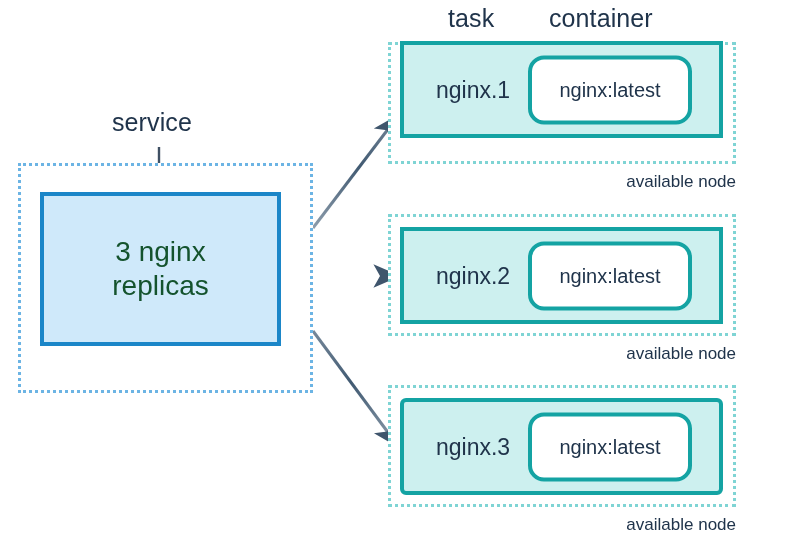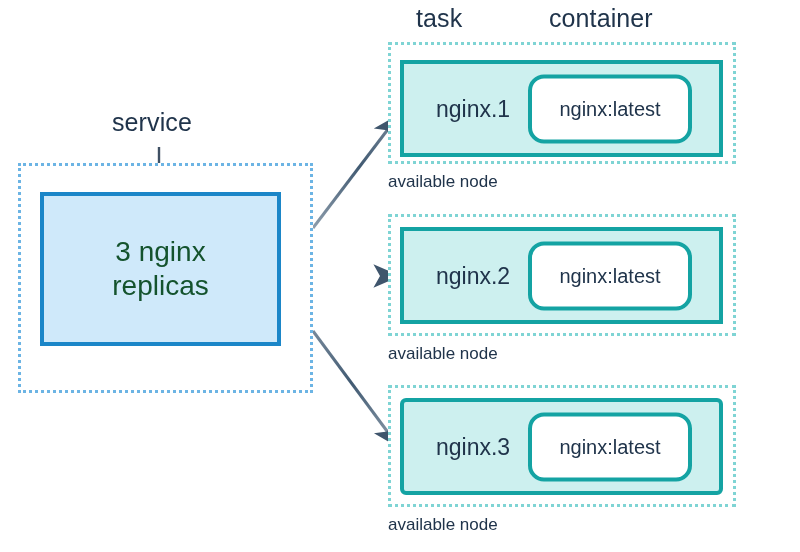--- a/index.html
+++ b/index.html
@@ -40,21 +40,21 @@
     white-space: nowrap;
     letter-spacing: 0.1px;
   }
 
   .caption {
     position: absolute;
     color: #20344b;
     font-size: 17px;
     line-height: 1;
     white-space: nowrap;
-    text-align: left;
+    text-align: right;
   }
 
   
   .manager-zone {
     position: absolute;
     left: 18px;
     top: 163px;
     width: 295px;
     height: 230px;
     border: 3px dotted #6cb4e4;
@@ -105,21 +105,21 @@
 
   .task-box {
     position: absolute;
     left: 400px;
     width: 323px;
     height: 97px;
     box-sizing: border-box;
     border: 4px solid #14a3a3;
     background: #cdf0ef;
   }
-  .task-box.n1 { top: 60px; }
+  .task-box.n1 { top: 41px; }
   .task-box.n2 { top: 227px; text-align: right; }
   .task-box.n3 { top: 398px; border-radius: 6px; }
 
   .task-name {
     position: absolute;
     left: 32px;
     top: 50%;
     transform: translateY(-50%);
     color: #20344b;
     font-size: 23px;
@@ -153,21 +153,21 @@
   .node-caption {
     left: 388px;
     width: 348px;
   }
   .node-caption.n1 { top: 173px; }
   .node-caption.n2 { top: 345px; }
   .node-caption.n3 { top: 516px; }
 
   
   .callout.service   { left: 112px; top: 110px; }
-  .callout.task      { left: 416px; top: 6px;  }
+  .callout.task      { left: 448px; top: 6px;  }
   .callout.container { left: 549px; top: 6px;  }
 </style>
 </head>
 <body>
 
 <div id="diagram">
 
   <svg id="wires" viewBox="0 0 800 552" width="800" height="552" xmlns="http://www.w3.org/2000/svg">
     <defs>
       <marker id="arrowhead" markerWidth="9" markerHeight="9" refX="8.2" refY="4.5" orient="auto" markerUnits="strokeWidth">

